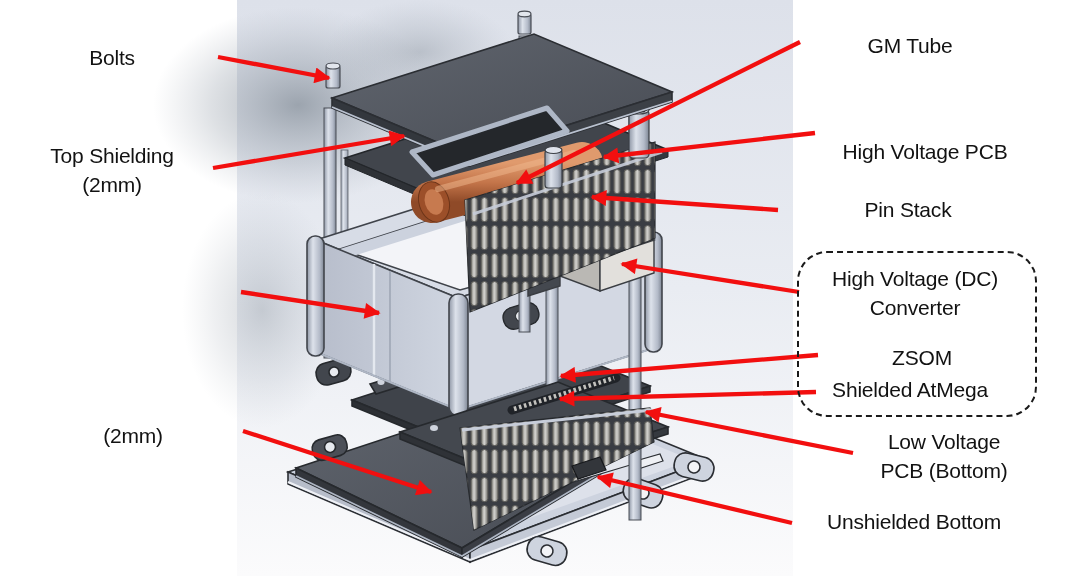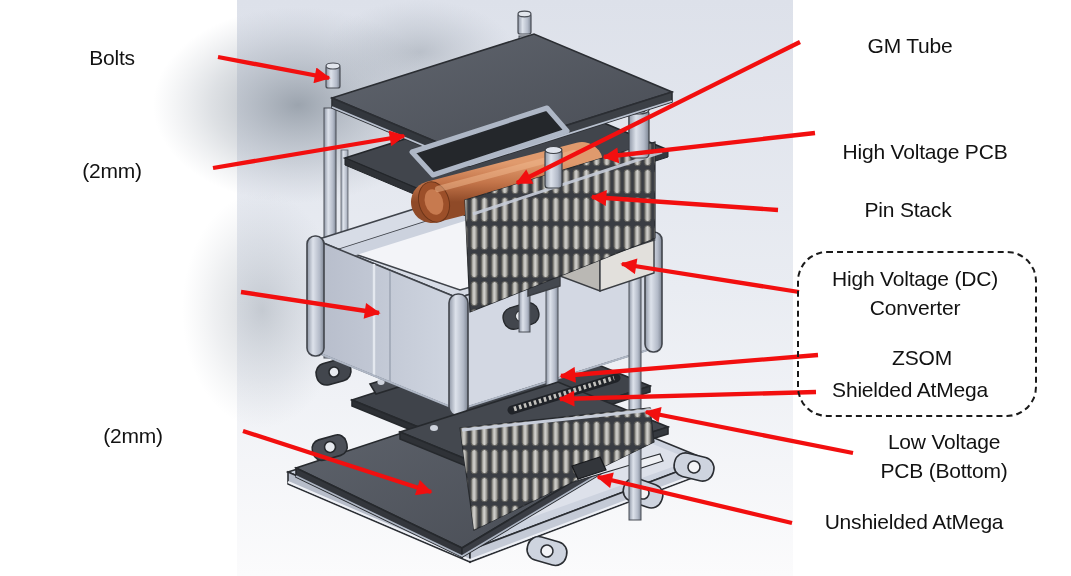--- a/index.html
+++ b/index.html
@@ -239,20 +239,21 @@
     </g>
   </svg>
 
   <div class="dashed-box"></div>
 
   <div class="label" style="left:112px;top:57px;">
     <div>Bolts</div>
   </div>
 
   <div class="label" style="left:112px;top:170px;">
+    <div>Top Shielding</div>
     <div>(2mm)</div>
   </div>
 
 
   <div class="label" style="left:133px;top:435px;">
     <div>(2mm)</div>
   </div>
 
   <div class="label" style="left:910px;top:45px;text-align:right;">
     <div>GM Tube</div>
@@ -278,16 +279,16 @@
   <div class="label" style="left:910px;top:389px;">
     <div>Shielded AtMega</div>
   </div>
 
   <div class="label" style="left:944px;top:456px;">
     <div>Low Voltage</div>
     <div>PCB (Bottom)</div>
   </div>
 
   <div class="label" style="left:914px;top:521px;">
-    <div>Unshielded AtMega</div>
+    <div>Unshielded Bottom</div>
   </div>
 
 </div>
 
 </body></html>

